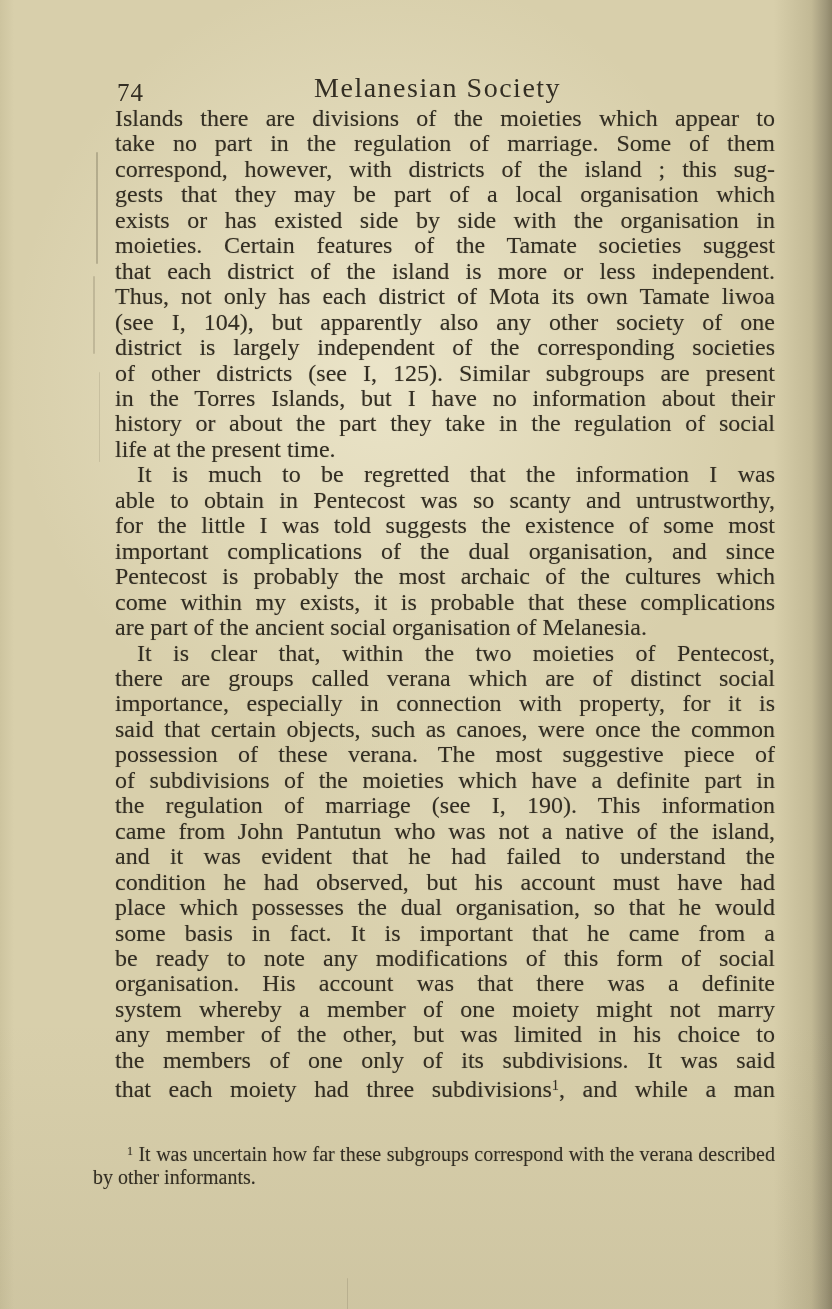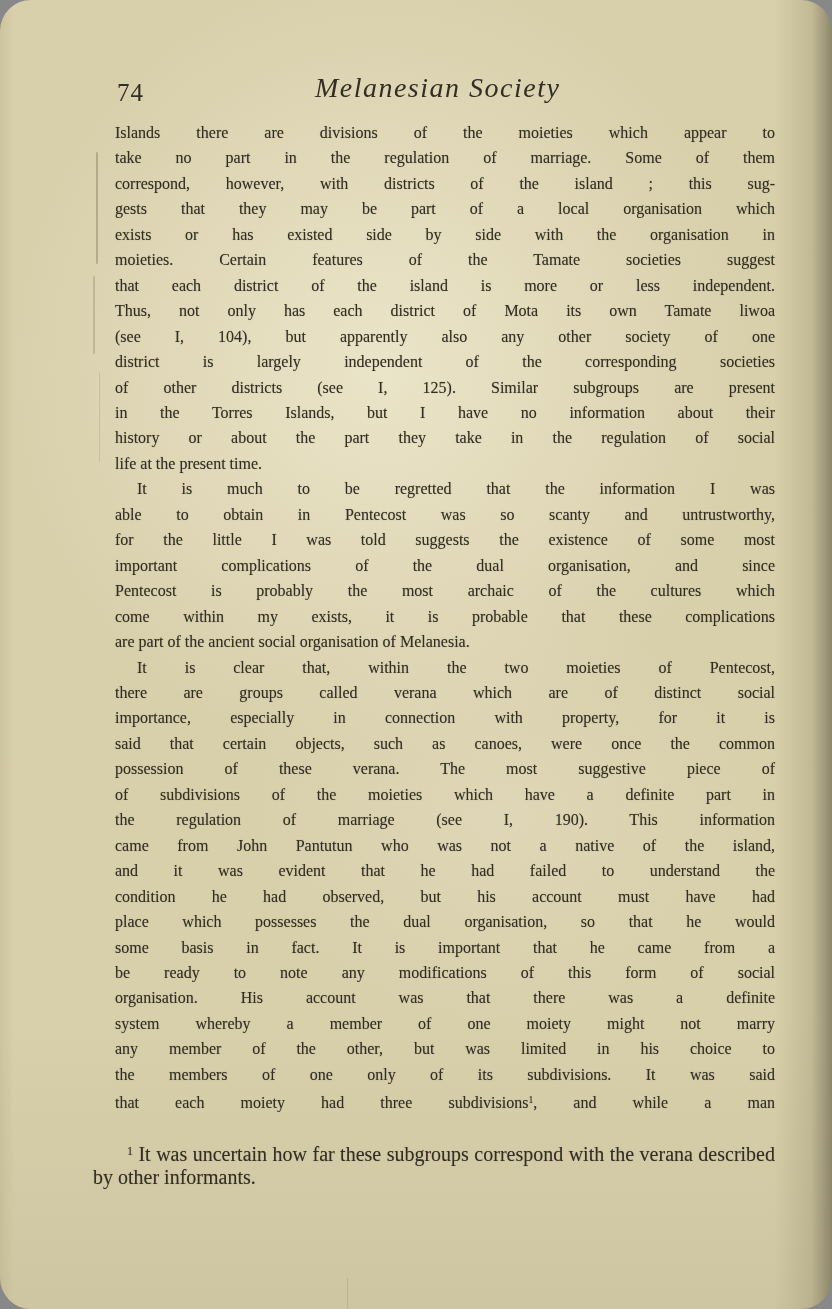--- a/index.html
+++ b/index.html
@@ -19,36 +19,35 @@
     color:var(--ink);
     background:
       radial-gradient(ellipse 62% 42% at 46% 28%, rgba(238,232,206,0.85), rgba(238,232,206,0) 72%),
       radial-gradient(ellipse 40% 22% at 60% 62%, rgba(230,224,196,0.45), rgba(230,224,196,0) 75%),
       linear-gradient(to bottom, rgba(0,0,0,0) 78%, rgba(120,110,80,0.10) 100%),
       linear-gradient(to right,
         #cdc49f 0px, var(--paper) 14px,
         var(--paper) 93%, #c2b995 97.5%,
         var(--edge-shadow) 99.3%, #8e8669 100%),
       var(--paper);
-    border-radius: 31px;
   }
   .header{
     position:absolute;left:115px;top:72px;width:660px;height:36px;
   }
   .page-number{
     position:absolute;left:2px;top:7px;
     font-size:25px;letter-spacing:1px;
   }
   .running-title{
     position:absolute;left:50%;top:0;transform:translateX(-53%);
-    font-style:italic;font-size:28px;letter-spacing:1.5px;white-space:nowrap;
+    font-size:28px;letter-spacing:1.5px;white-space:nowrap;
   }
   .body-text{
-    position:absolute;left:115px;top:120px;width:660px;
-    font-size:16px;line-height:25.45px;
+    position:absolute;left:115px;top:106px;width:660px;
+    font-size:24px;line-height:25.45px;
     text-shadow:0 0 1px rgba(46,40,28,0.35);
   }
   .line{
     text-align:justify;
     text-align-last:justify;
     white-space:normal;
   }
   .line.last-left{text-align-last:left;}
   .line.indent{padding-left:22px;}
   .it{}

